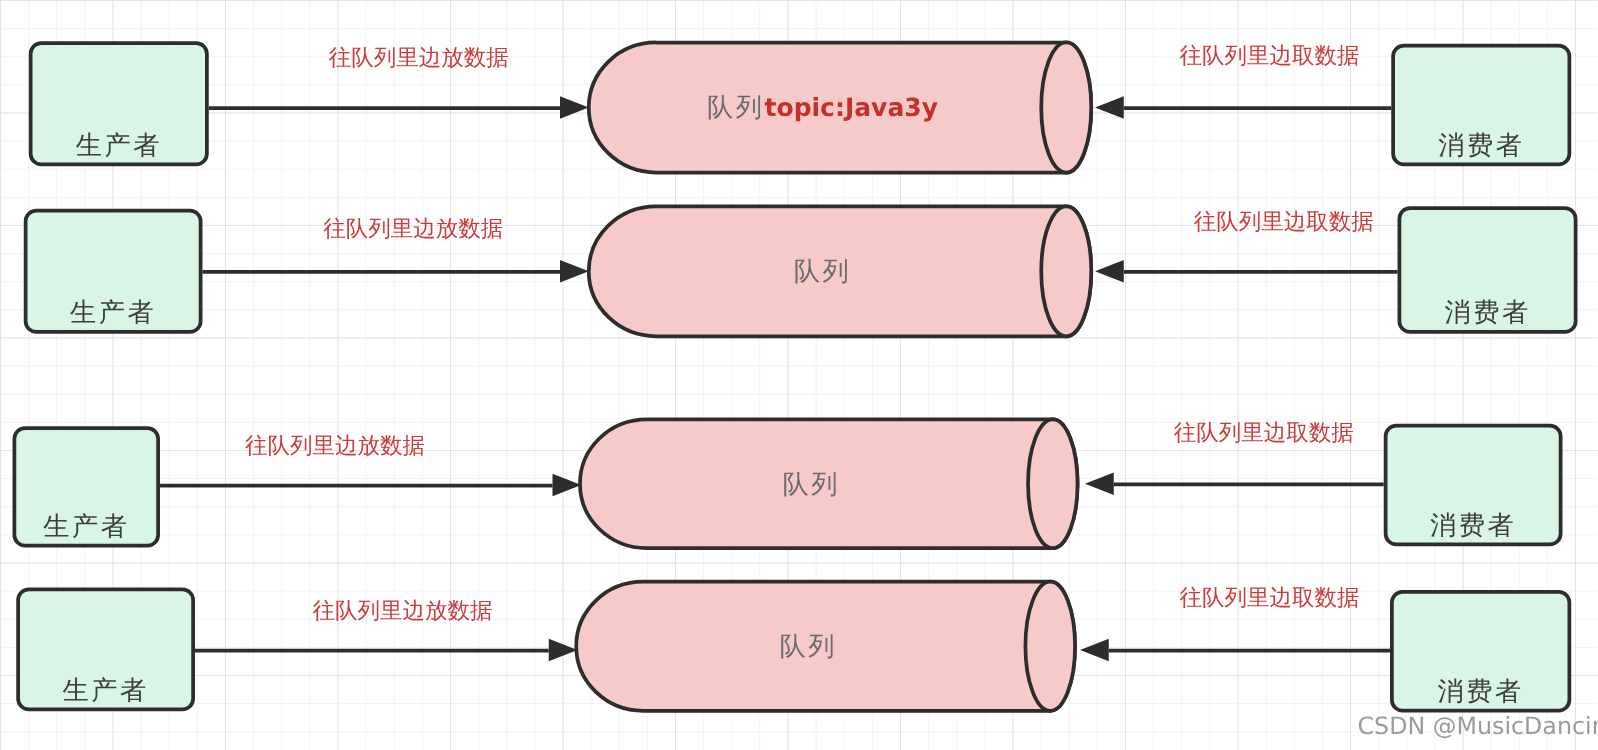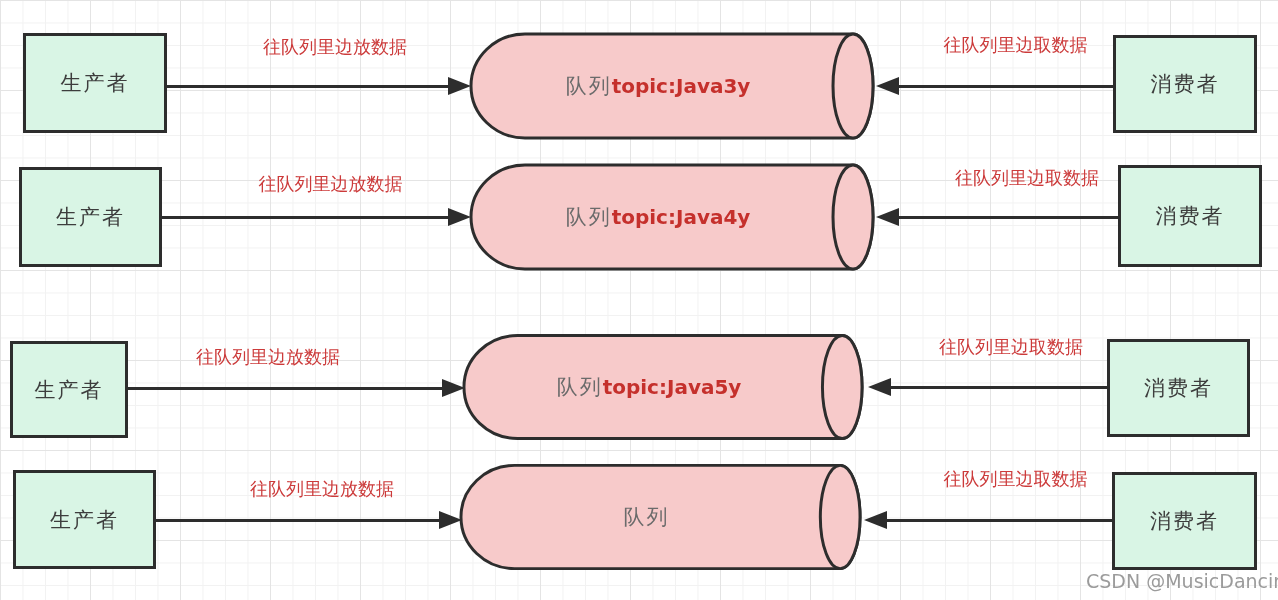--- a/index.html
+++ b/index.html
@@ -22,22 +22,22 @@
       linear-gradient(#e4e4e4 1px, transparent 1px),
       linear-gradient(90deg, #e4e4e4 1px, transparent 1px),
       linear-gradient(#f2f2f2 1px, transparent 1px),
       linear-gradient(90deg, #f2f2f2 1px, transparent 1px);
     background-size: 90px 90px, 90px 90px, 22.5px 22.5px, 22.5px 22.5px;
   }
   .node {
     position:absolute;
     background:var(--producer-fill);
     border:3px solid var(--border);
-    border-radius:0;
-    display:flex; align-items:center; justify-content:center;
+    border-radius:10px;
+    display:flex; align-items:flex-end; justify-content:center;
     font-size:21px; color:var(--box-text); letter-spacing:2px;
   }
   .red-label {
     position:absolute;
     color:var(--label-red);
     font-size:18px; line-height:22px;
     text-align:center; white-space:nowrap;
   }
   .arrow {
     position:absolute; height:18px;
@@ -100,21 +100,20 @@
   <div class="shaft"></div>
   <div class="head head-right"></div>
 </div>
 <div class="cylinder" style="left:468px;top:162px;width:410px;height:110px;">
   <svg viewBox="0 0 410 110">
     <path class="cyl-shape" d="M57,3 L385,3 A20,52 0 0 1 385,107 L57,107 A54,52 0 0 1 57,3 Z"></path>
     <ellipse class="cyl-shape" cx="385" cy="55" rx="20" ry="52"></ellipse>
   </svg>
   <div class="cyl-text">
     <span class="queue-name">队列</span>
-    <span class="topic-name">topic:Java4y</span>
   </div>
 </div>
 <div class="red-label" style="left:938px;top:167px;width:178px;">往队列里边取数据</div>
 <div class="arrow" style="left:876px;top:208px;width:242px;">
   <div class="head head-left"></div>
   <div class="shaft"></div>
 </div>
 <div class="node" style="left:1118px;top:165px;width:144px;height:102px;">
   <span>消费者</span>
 </div>
@@ -127,21 +126,20 @@
   <div class="shaft"></div>
   <div class="head head-right"></div>
 </div>
 <div class="cylinder" style="left:461px;top:332px;width:406px;height:110px;">
   <svg viewBox="0 0 410 110">
     <path class="cyl-shape" d="M57,3 L385,3 A20,52 0 0 1 385,107 L57,107 A54,52 0 0 1 57,3 Z"></path>
     <ellipse class="cyl-shape" cx="385" cy="55" rx="20" ry="52"></ellipse>
   </svg>
   <div class="cyl-text">
     <span class="queue-name">队列</span>
-    <span class="topic-name">topic:Java5y</span>
   </div>
 </div>
 <div class="red-label" style="left:922px;top:336px;width:178px;">往队列里边取数据</div>
 <div class="arrow" style="left:868px;top:378px;width:239px;">
   <div class="head head-left"></div>
   <div class="shaft"></div>
 </div>
 <div class="node" style="left:1107px;top:339px;width:143px;height:98px;">
   <span>消费者</span>
 </div>

